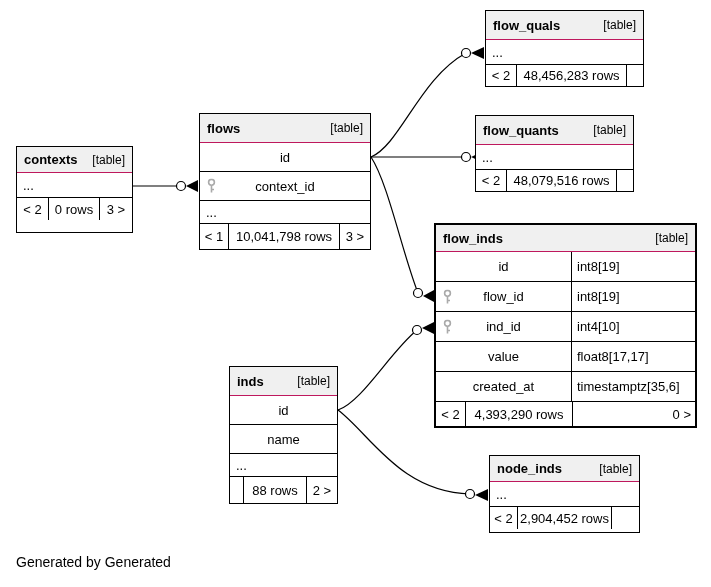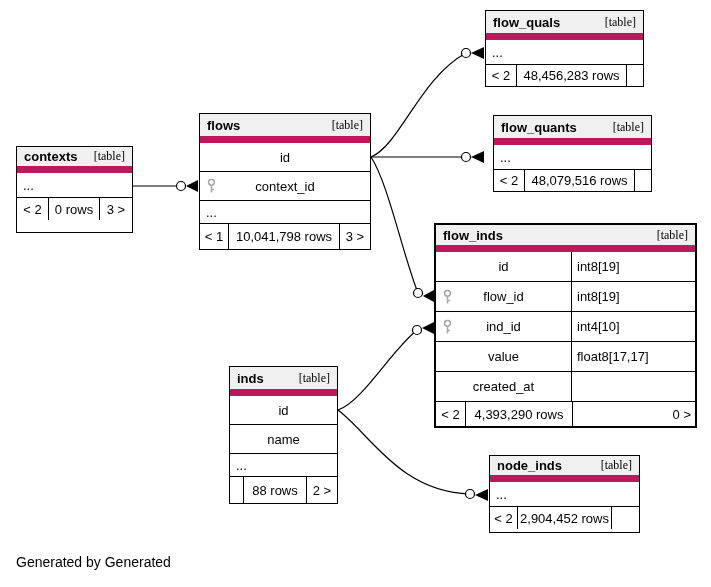--- a/index.html
+++ b/index.html
@@ -10,24 +10,24 @@
   svg.connectors { position:absolute; left:0; top:0; width:711px; height:587px; }
 
   .tbl {
     position:absolute; box-sizing:border-box; border:1px solid #000;
     background:#fff; font-size:13px;
   }
   .tbl.highlight { border-width:2px; }
   .tbl-header {
     box-sizing:border-box; display:flex; align-items:center;
     justify-content:space-between; padding:0 7px;
-    background:#f0f0f0; border-bottom:7px solid #be185d;
+    background:#f0f0f0; border-bottom:1px solid #be185d;
   }
   .tbl-name { font-weight:bold; font-size:13px; }
-  .tbl-tag  { font-size:12px;font-family:Liberation Serif, serif; }
+  .tbl-tag  { font-size:12px; }
   .row {
     box-sizing:border-box; position:relative; display:flex; align-items:center;
     justify-content:center; border-bottom:1px solid #000; font-size:13px;
   }
   .row.dots { justify-content:flex-start; padding-left:6px; }
   .keyicon { position:absolute; left:7px; top:50%; transform:translateY(-50%); }
   .footer { box-sizing:border-box; display:flex; font-size:13px; }
   .fcell {
     box-sizing:border-box; display:flex; align-items:center; justify-content:center;
     border-right:1px solid #000; white-space:nowrap;
@@ -128,21 +128,21 @@
     <div class="row dots" style="height:25px">
       <span>...</span>
     </div>
     <div class="footer" style="height:21px">
       <div class="fcell" style="width:31px">&lt; 2</div>
       <div class="fcell" style="width:110px">48,456,283 rows</div>
       <div class="fcell last" style="width:16px"></div>
     </div>
   </div>
 
-  <div class="tbl" style="left:493px;top:115px;width:159px;height:77px">
+  <div class="tbl" style="left:475px;top:115px;width:159px;height:77px">
     <div class="tbl-header" style="height:29px">
       <span class="tbl-name">flow_quants</span>
       <span class="tbl-tag">[table]</span>
     </div>
     <div class="row dots" style="height:25px">
       <span>...</span>
     </div>
     <div class="footer" style="height:21px">
       <div class="fcell" style="width:31px">&lt; 2</div>
       <div class="fcell" style="width:110px">48,079,516 rows</div>
@@ -186,20 +186,21 @@
     <div class="row twocol" style="height:30px">
       <div class="cname">
           <span>value</span>
         </div>
       <div class="ctype">float8[17,17]</div>
     </div>
     <div class="row twocol" style="height:30px">
       <div class="cname">
           <span>created_at</span>
         </div>
+      <div class="ctype">timestamptz[35,6]</div>
     </div>
     <div class="footer" style="height:24px">
       <div class="fcell" style="width:30px">&lt; 2</div>
       <div class="fcell" style="width:107px">4,393,290 rows</div>
       <div class="fcell last right-align" style="width:122px">0 &gt;</div>
     </div>
   </div>
 
   <div class="tbl" style="left:229px;top:366px;width:109px;height:138px">
     <div class="tbl-header" style="height:29px">

